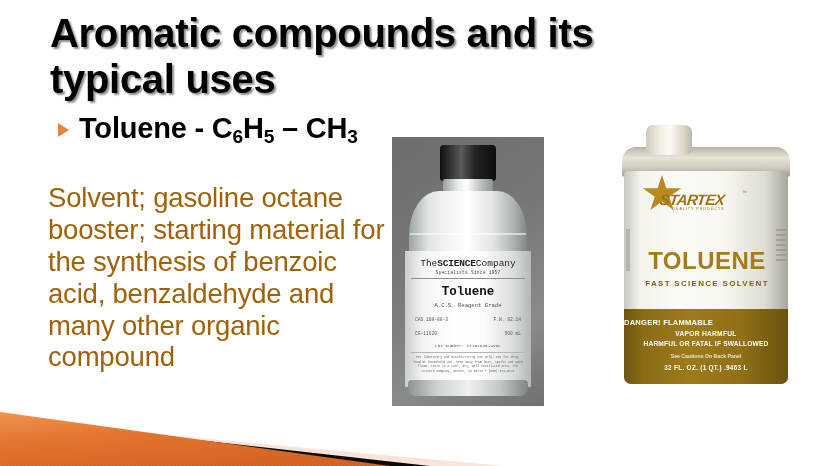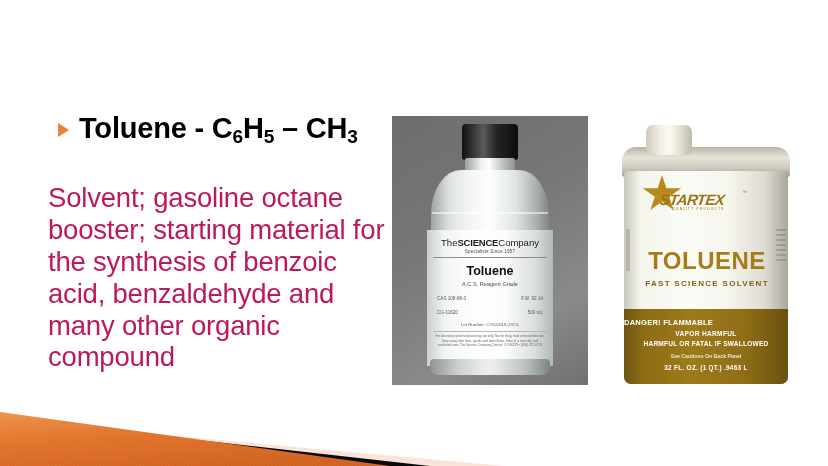--- a/index.html
+++ b/index.html
@@ -67,33 +67,34 @@
   }
 
   
   #body-text {
     position: absolute;
     left: 48px;
     top: 182px;
     width: 345px;
     font-size: 27.5px;
     line-height: 1.16;
-    color: #be185d;
+    color: #a16207;
     letter-spacing: -0.2px;
   }
 
   
   #photo-bottle {
     position: absolute;
     left: 392px;
-    top: 116px;
-    width: 196px;
+    top: 137px;
+    width: 152px;
     height: 269px;
     background: linear-gradient(150deg,#6d6d6d 0%,#777777 40%,#8a8a8a 75%,#707070 100%);
     overflow: hidden;
+    font-family: Liberation Mono, monospace;
   }
   .btl-cap {
     position: absolute;
     left: 50%;
     transform: translateX(-50%);
     top: 8px;
     width: 56px;
     height: 36px;
     background: linear-gradient(90deg,#111 0%,#3a3a3a 22%,#5a5a5a 38%,#242424 62%,#0d0d0d 100%);
     border-radius: 4px 4px 3px 3px;
@@ -386,20 +387,21 @@
   }
 
   
   #deco { position: absolute; left: 0; top: 398px; width: 828px; height: 68px; }
 </style>
 </head>
 <body>
 
 <div id="slide">
 
+  <div id="title">Aromatic compounds and its typical uses</div>
 
   <div id="bullet-row">
     <span id="bullet-marker"></span>
     <div id="bullet-text">
       <span>Toluene - C</span><sub>6</sub><span>H</span><sub>5</sub><span> – CH</span><sub>3</sub>
     </div>
   </div>
 
   <div id="body-text">Solvent; gasoline octane booster; starting material for the synthesis of benzoic acid, benzaldehyde and many other organic compound</div>
 

